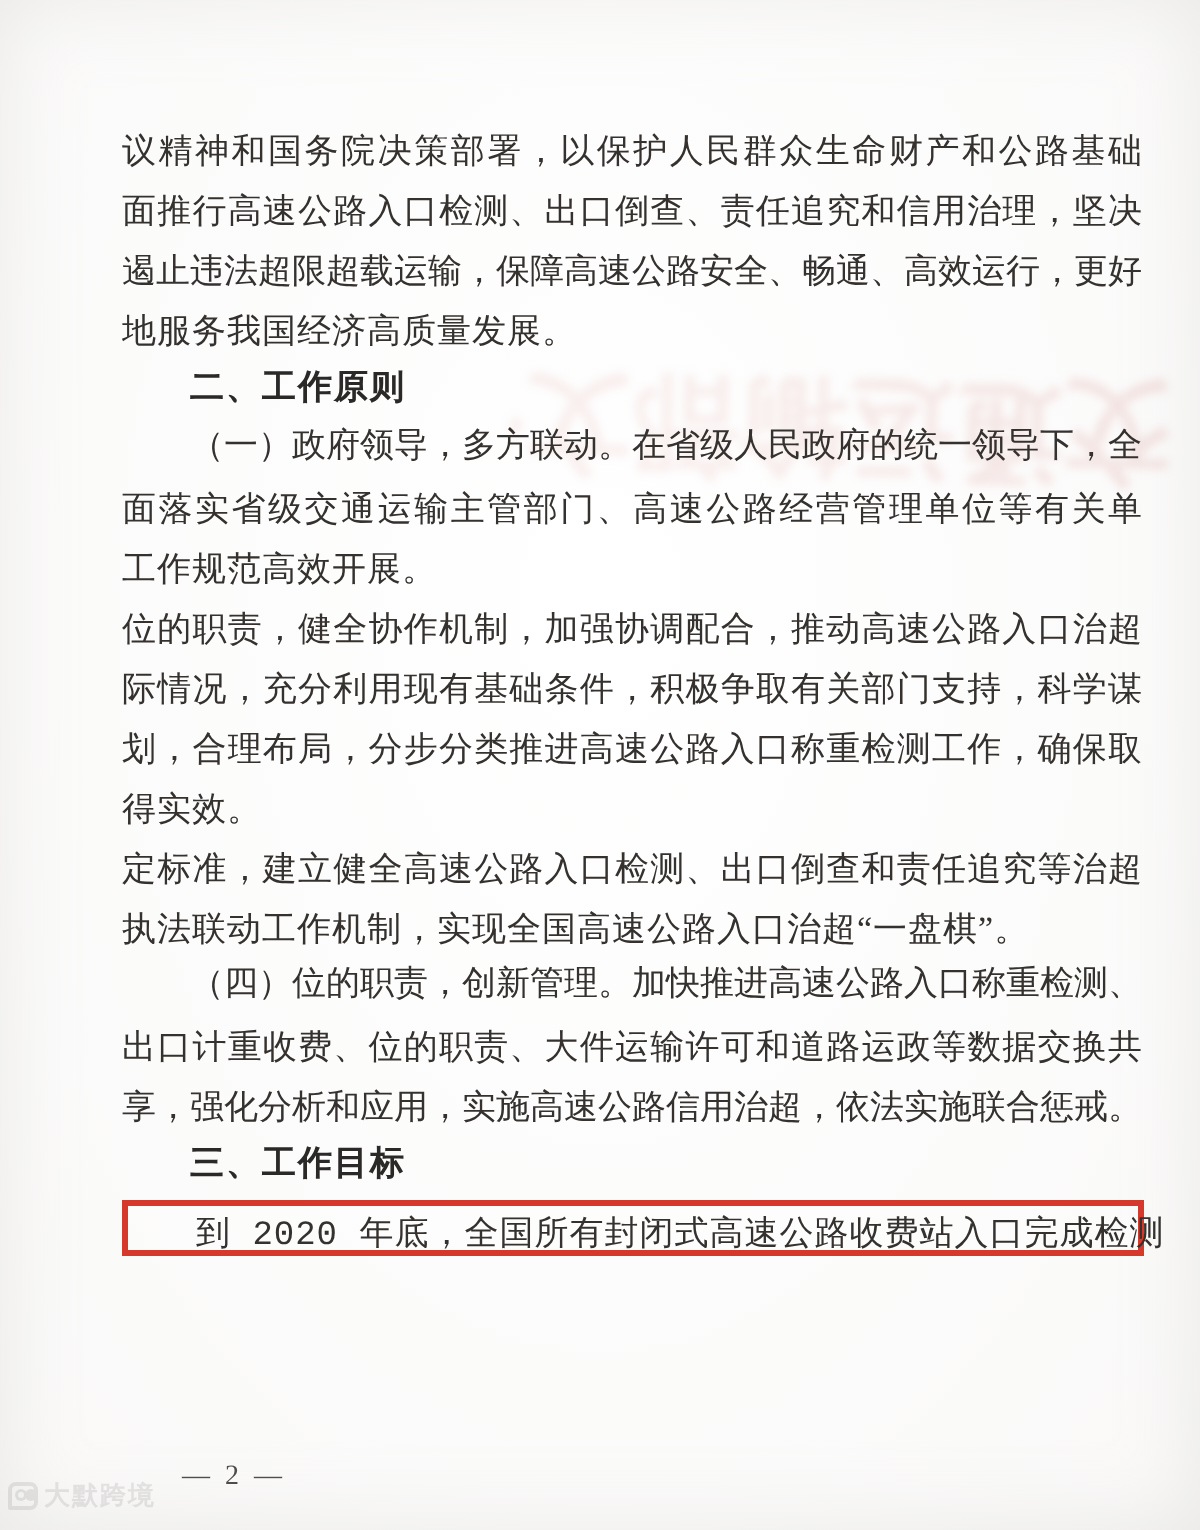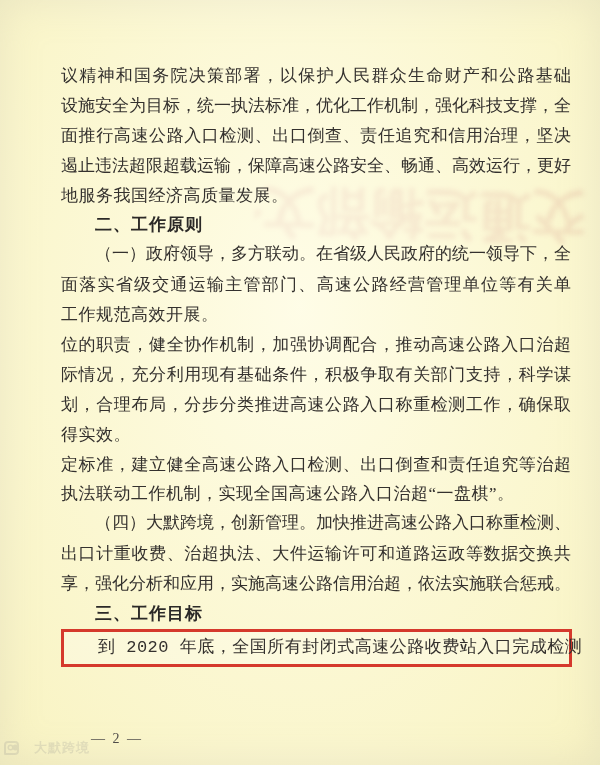--- a/index.html
+++ b/index.html
@@ -1,19 +1,19 @@
 <!DOCTYPE html>
 <html><head>
 <meta charset="utf-8">
 <style>
   html,body{margin:0;padding:0;background:#e9e7e4;}
   .page{
     position:relative;
     width:600px;height:765px;
-    background:#fef9c3;
+    background:#ffffff;
     overflow:hidden;
     font-family:"Liberation Serif","DejaVu Serif",serif;
     color:#34312e;
     box-shadow:inset 0 0 40px rgba(180,175,168,0.25);
   }
   .scan-tint{
     position:absolute;inset:0;pointer-events:none;
     background:
       radial-gradient(ellipse at 50% 40%, rgba(255,255,255,0.6), rgba(210,205,198,0.12) 95%);
   }
@@ -22,26 +22,26 @@
   }
   .line{
     height:29.9px;line-height:29.9px;
     font-size:17px;
     white-space:nowrap;
     letter-spacing:0.5px;
   }
   .full{text-align:justify;text-align-last:justify;letter-spacing:0;}
   .indent{text-indent:2em;font-family:Liberation Mono, monospace;}
   .heading{
-    font-family:Liberation Sans, sans-serif;
+    font-family:Liberation Mono, monospace;
     font-weight:700;letter-spacing:1px;color:#2b2927;
   }
   .red-box{
     box-sizing:border-box;
-    width:511px;height:38px;
+    width:511px;height:28px;
     border:3px solid #d5392c;
     margin-top:0.5px;
     background:rgba(255,255,255,0.25);
   }
   .red-box .line{height:32px;line-height:32px;}
   .page-number{
     position:absolute;left:61px;top:731px;width:112px;
     text-align:center;font-size:14px;color:#4f4c49;
     letter-spacing:2px;
   }
@@ -51,21 +51,21 @@
     font-size:54px;font-weight:700;
     font-family:"Liberation Serif","DejaVu Serif",serif;
     color:rgba(196,92,82,0.20);
     filter:blur(2.5px);
     white-space:nowrap;overflow:hidden;
     line-height:92px;text-align:center;
     pointer-events:none;
   }
   .watermark{
     position:absolute;left:4px;top:739px;
-    display:flex;align-items:center;gap:15px;
+    display:flex;align-items:center;gap:3px;
     opacity:0.20;color:#8d8d8d;
     font-family:"Liberation Sans","DejaVu Sans",sans-serif;
     font-size:13px;font-weight:700;letter-spacing:1px;
   }
   .wm-icon{
     box-sizing:border-box;display:inline-block;
     width:15px;height:14px;
     border:2px solid #8d8d8d;border-radius:4px 4px 4px 1px;
     position:relative;
   }
@@ -79,36 +79,35 @@
 <body>
 
 <div class="page">
 
   <div class="bleed-stamp">交通运输部文件</div>
 
   <div class="scan-tint"></div>
 
   <div class="body-text">
     <div class="line full">议精神和国务院决策部署，以保护人民群众生命财产和公路基础</div>
-    <div class="line full">设施安全为目标，统一执法标准，优化工作机制，强化科技支撑，全</div>
     <div class="line full">面推行高速公路入口检测、出口倒查、责任追究和信用治理，坚决</div>
     <div class="line full">遏止违法超限超载运输，保障高速公路安全、畅通、高效运行，更好</div>
     <div class="line">地服务我国经济高质量发展。</div>
     <div class="line heading indent">二、工作原则</div>
     <div class="line indent full">（一）政府领导，多方联动。在省级人民政府的统一领导下，全</div>
     <div class="line full">面落实省级交通运输主管部门、高速公路经营管理单位等有关单</div>
     <div class="line">工作规范高效开展。</div>
     <div class="line full">位的职责，健全协作机制，加强协调配合，推动高速公路入口治超</div>
     <div class="line full">际情况，充分利用现有基础条件，积极争取有关部门支持，科学谋</div>
     <div class="line full">划，合理布局，分步分类推进高速公路入口称重检测工作，确保取</div>
     <div class="line">得实效。</div>
     <div class="line full">定标准，建立健全高速公路入口检测、出口倒查和责任追究等治超</div>
     <div class="line">执法联动工作机制，实现全国高速公路入口治超“一盘棋”。</div>
-    <div class="line indent full">（四）大默跨境，创新管理。加快推进高速公路入口称重检测、</div>
-    <div class="line full">出口计重收费、治超执法、大件运输许可和道路运政等数据交换共</div>
+    <div class="line indent full">（四）位的职责，创新管理。加快推进高速公路入口称重检测、</div>
+    <div class="line full">出口计重收费、位的职责、大件运输许可和道路运政等数据交换共</div>
     <div class="line full">享，强化分析和应用，实施高速公路信用治超，依法实施联合惩戒。</div>
     <div class="line heading indent">三、工作目标</div>
 
     <div class="red-box">
       <div class="line indent">到 2020 年底，全国所有封闭式高速公路收费站入口完成检测</div>
     </div>
   </div>
 
   <div class="page-number">— 2 —</div>
 

